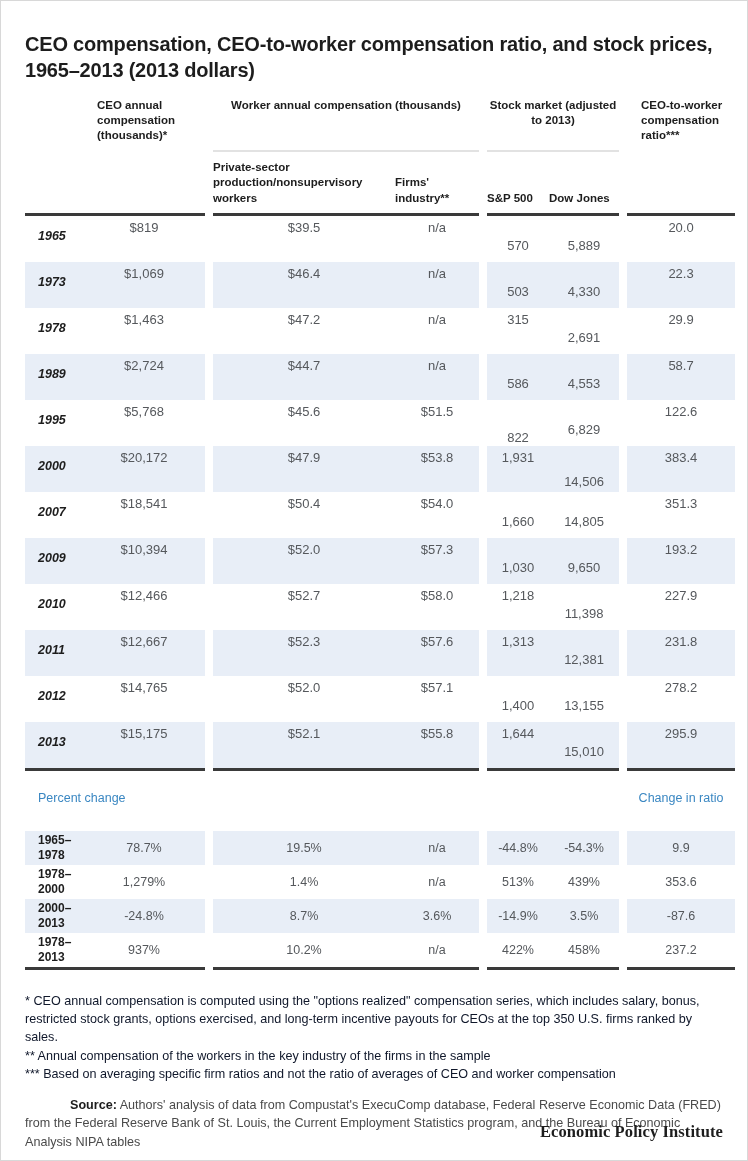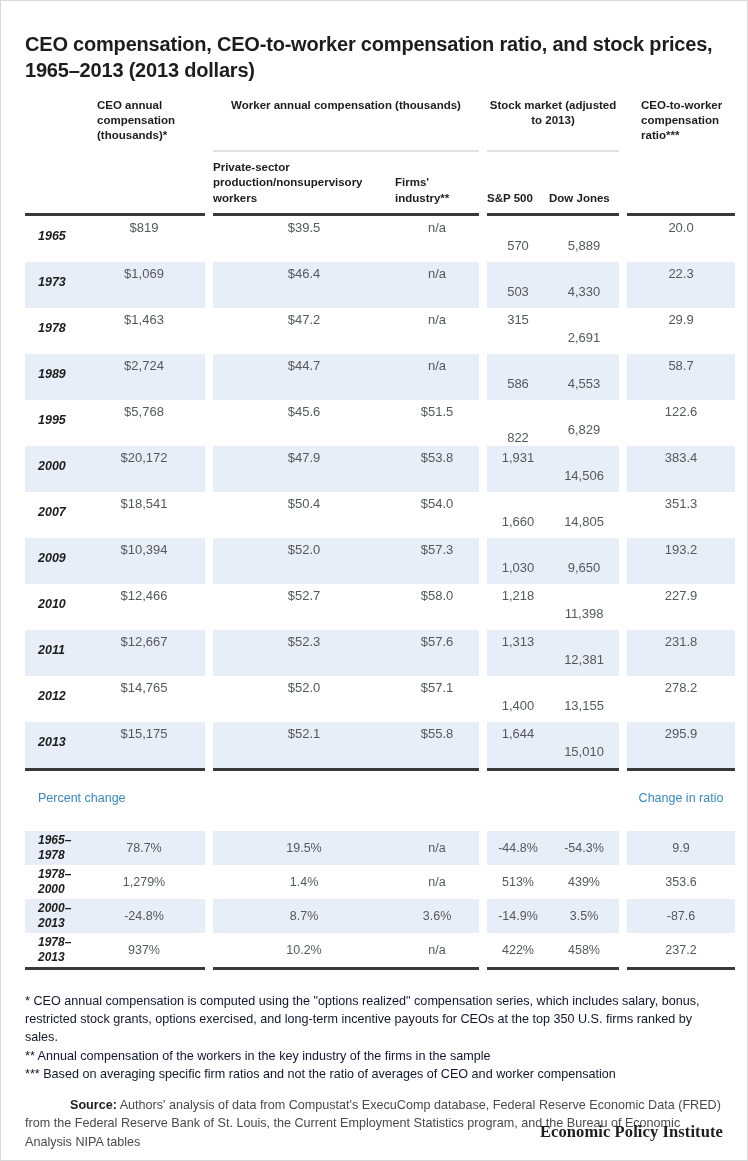--- a/index.html
+++ b/index.html
@@ -125,21 +125,20 @@
     height:34px;
     font-size:12.5px;
     color:#55585c;
     text-align:center;
     vertical-align:middle;
   }
   .prow td.year{
     text-align:left;
     padding-left:13px;
     font-weight:bold;
-    font-style:italic;
     font-size:12px;
     color:#1d1d1d;
     line-height:1.2;
   }
   .prow.alt td{background:#e8eef7;}
   .prow td.gap{background:#fff !important;}
 
   
   .notes{
     width:700px;
@@ -306,21 +305,21 @@
         </tr>
         <tr class="drow alt">
           <td class="year">2000</td>
           <td>$20,172</td>
           <td class="gap"></td>
           <td>$47.9</td>
           <td>$53.8</td>
           <td class="gap"></td>
           <td class="stk">1,931</td>
           <td class="stk">
-            <span style="display: block; margin-top: 18px;">14,506</span>
+            <span style="display: block; margin-top: 24px;">14,506</span>
           </td>
           <td class="gap"></td>
           <td>383.4</td>
         </tr>
         <tr class="drow">
           <td class="year">2007</td>
           <td>$18,541</td>
           <td class="gap"></td>
           <td>$50.4</td>
           <td>$54.0</td>

